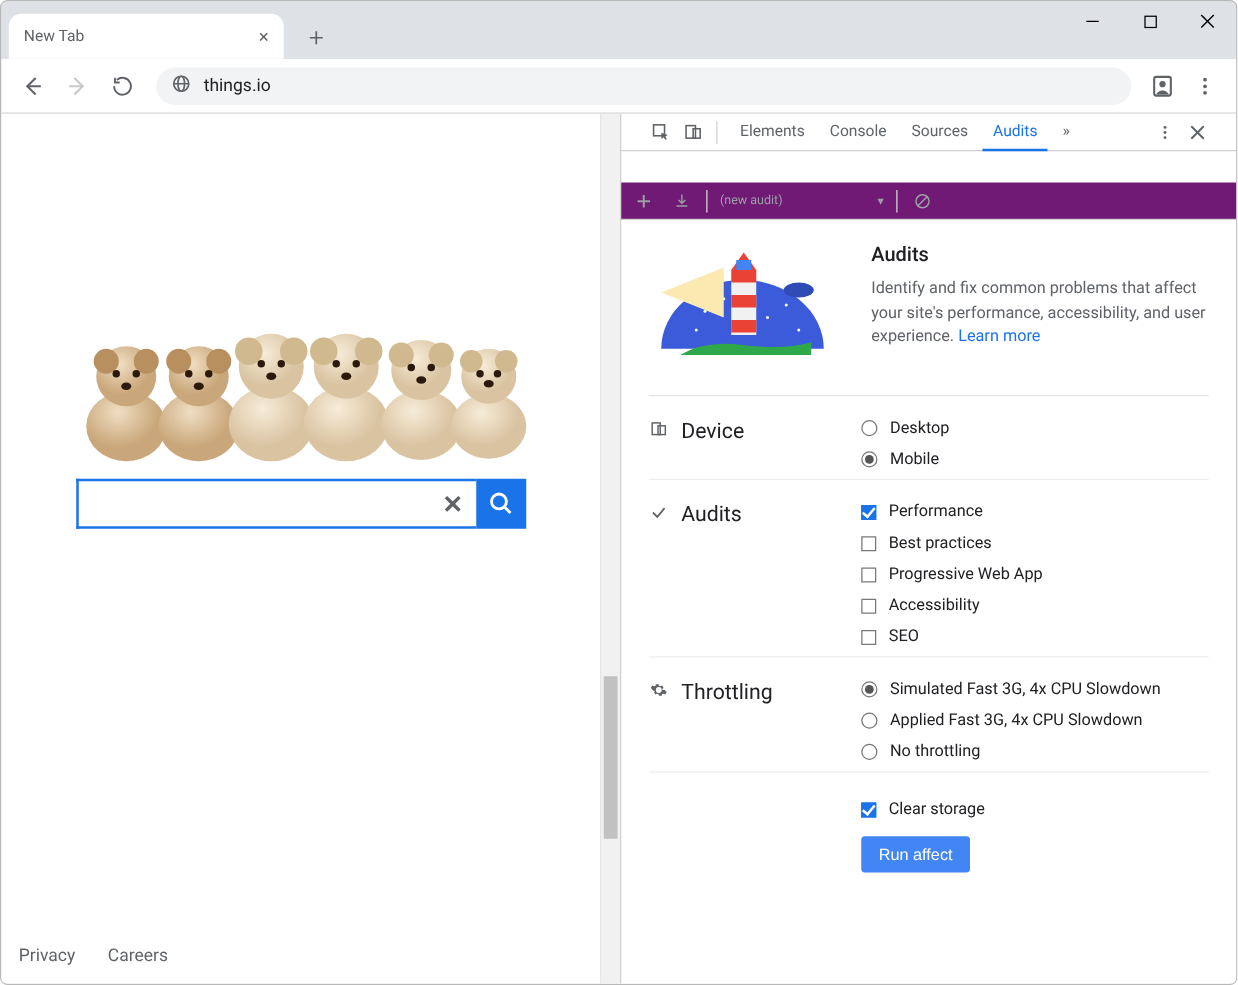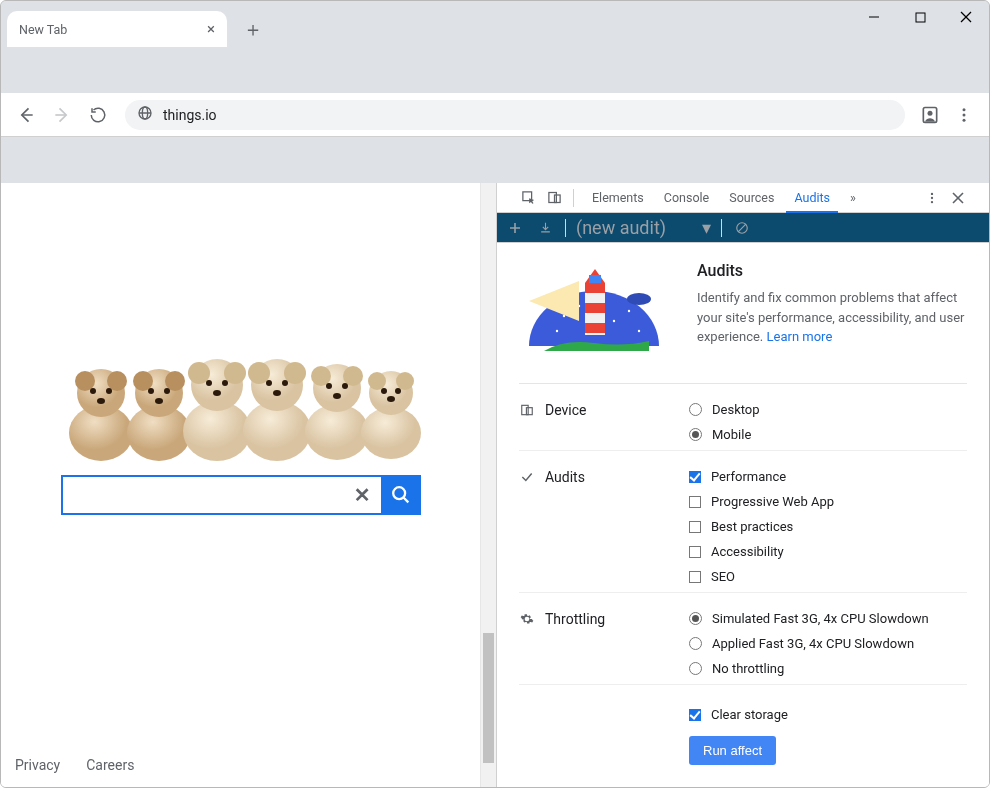--- a/index.html
+++ b/index.html
@@ -22,21 +22,20 @@
     background: #fff;
     overflow: hidden;
   }
   .window {
     width: 990px; height: 788px;
     border: 1px solid #b8b8b8;
     border-radius: 6px;
     display: flex; flex-direction: column;
     overflow: hidden;
     background: var(--grey-bg);
-    gap: 46px;
   }
 
   
   .titlebar {
     height: 46px;
     background: var(--grey-bg);
     display: flex;
     align-items: flex-end;
     position: relative;
   }
@@ -191,43 +190,44 @@
   .dt-tab{padding:0 10px;display:flex;align-items:center;cursor:pointer;position:relative;}
   .dt-tab.active{color:var(--devtools-tab-active);}
   .dt-tab.active::after{content:"";position:absolute;left:2px;right:2px;bottom:-1px;height:2px;background:var(--devtools-tab-active);}
   .dt-icon{width:22px;height:22px;display:flex;align-items:center;justify-content:center;cursor:pointer;color:#5f6368;border-radius:3px;}
 
   .dt-subbar{
     height:30px;
     border-bottom:1px solid var(--border);
     display:flex;align-items:center;
     padding:0 8px;gap:10px;
-    font-size:18px;color:#9aa0a6;
-    background:#0c4a6e;
+    font-size:10px;color:#9aa0a6;
+    background:#701a75;
+    margin-top:25px;
   }
   .dt-subbar .pill-input{
     flex:0 0 auto;
     min-width:110px;
     display:flex;align-items:center;
     color:#9aa0a6;
   }
   .dt-subbar .chev{margin-left:6px;color:#9aa0a6;}
   .dt-subbar .sub-icon{width:20px;height:20px;display:flex;align-items:center;justify-content:center;color:#9aa0a6;}
   .dt-subbar .vsep{width:1px;height:18px;background:#d8d8d8;}
 
   .dt-body{flex:1;overflow:auto;padding:18px 22px 22px 22px;font-size:13px;color:#202124;}
   .audits-hero{display:flex;gap:28px;align-items:flex-start;padding-bottom:22px;border-bottom:1px solid #e5e5e5;}
   .lh-illus{width:150px;height:100px;flex:none;}
   .audits-intro h2{margin:0 0 8px 0;font-size:16px;font-weight:500;color:#202124;}
   .audits-intro p{margin:0;font-size:13px;line-height:1.5;color:#5f6368;}
   .audits-intro a{color:var(--link);cursor:pointer;}
 
   .section{display:flex;padding:18px 0 8px 0;border-bottom:1px solid #eee;}
   .section:last-of-type{border-bottom:none;}
-  .section-label{width:170px;flex:none;display:flex;align-items:flex-start;gap:10px;color:#202124;font-size:14px;}
+  .section-label{width:170px;flex:none;display:flex;align-items:flex-start;gap:10px;color:#202124;font-size:17px;}
   .section-label .lbl-icon{width:16px;height:16px;color:#5f6368;display:flex;align-items:center;justify-content:center;flex:none;}
   .section-options{flex:1;display:flex;flex-direction:column;gap:10px;font-size:13px;color:#202124;}
   .opt{display:flex;align-items:center;gap:10px;cursor:pointer;}
   .radio{width:13px;height:13px;border:1.5px solid #777;border-radius:50%;position:relative;flex:none;}
   .radio.checked::after{content:"";position:absolute;inset:2px;border-radius:50%;background:#555;}
   .chk{width:12px;height:12px;border:1.5px solid #777;position:relative;flex:none;background:#fff;}
   .chk.checked{background:#1a73e8;border-color:#1a73e8;}
   .chk.checked::after{content:"";position:absolute;left:2px;top:-1px;width:4px;height:8px;border:solid #fff;border-width:0 2px 2px 0;transform:rotate(40deg);}
   .run-row{display:flex;flex-direction:column;gap:14px;padding-top:4px;}
   .run-btn{
@@ -562,25 +562,25 @@
             </span>
             <span>Audits</span>
           </div>
           <div class="section-options">
             <label class="opt">
                 <span class="chk checked"></span>
                 <span>Performance</span>
               </label>
             <label class="opt">
                 <span class="chk"></span>
+                <span>Best practices</span>
+              </label>
+            <label class="opt">
+                <span class="chk"></span>
                 <span>Progressive Web App</span>
-              </label>
-            <label class="opt">
-                <span class="chk"></span>
-                <span>Best practices</span>
               </label>
             <label class="opt">
                 <span class="chk"></span>
                 <span>Accessibility</span>
               </label>
             <label class="opt">
                 <span class="chk"></span>
                 <span>SEO</span>
               </label>
           </div>

